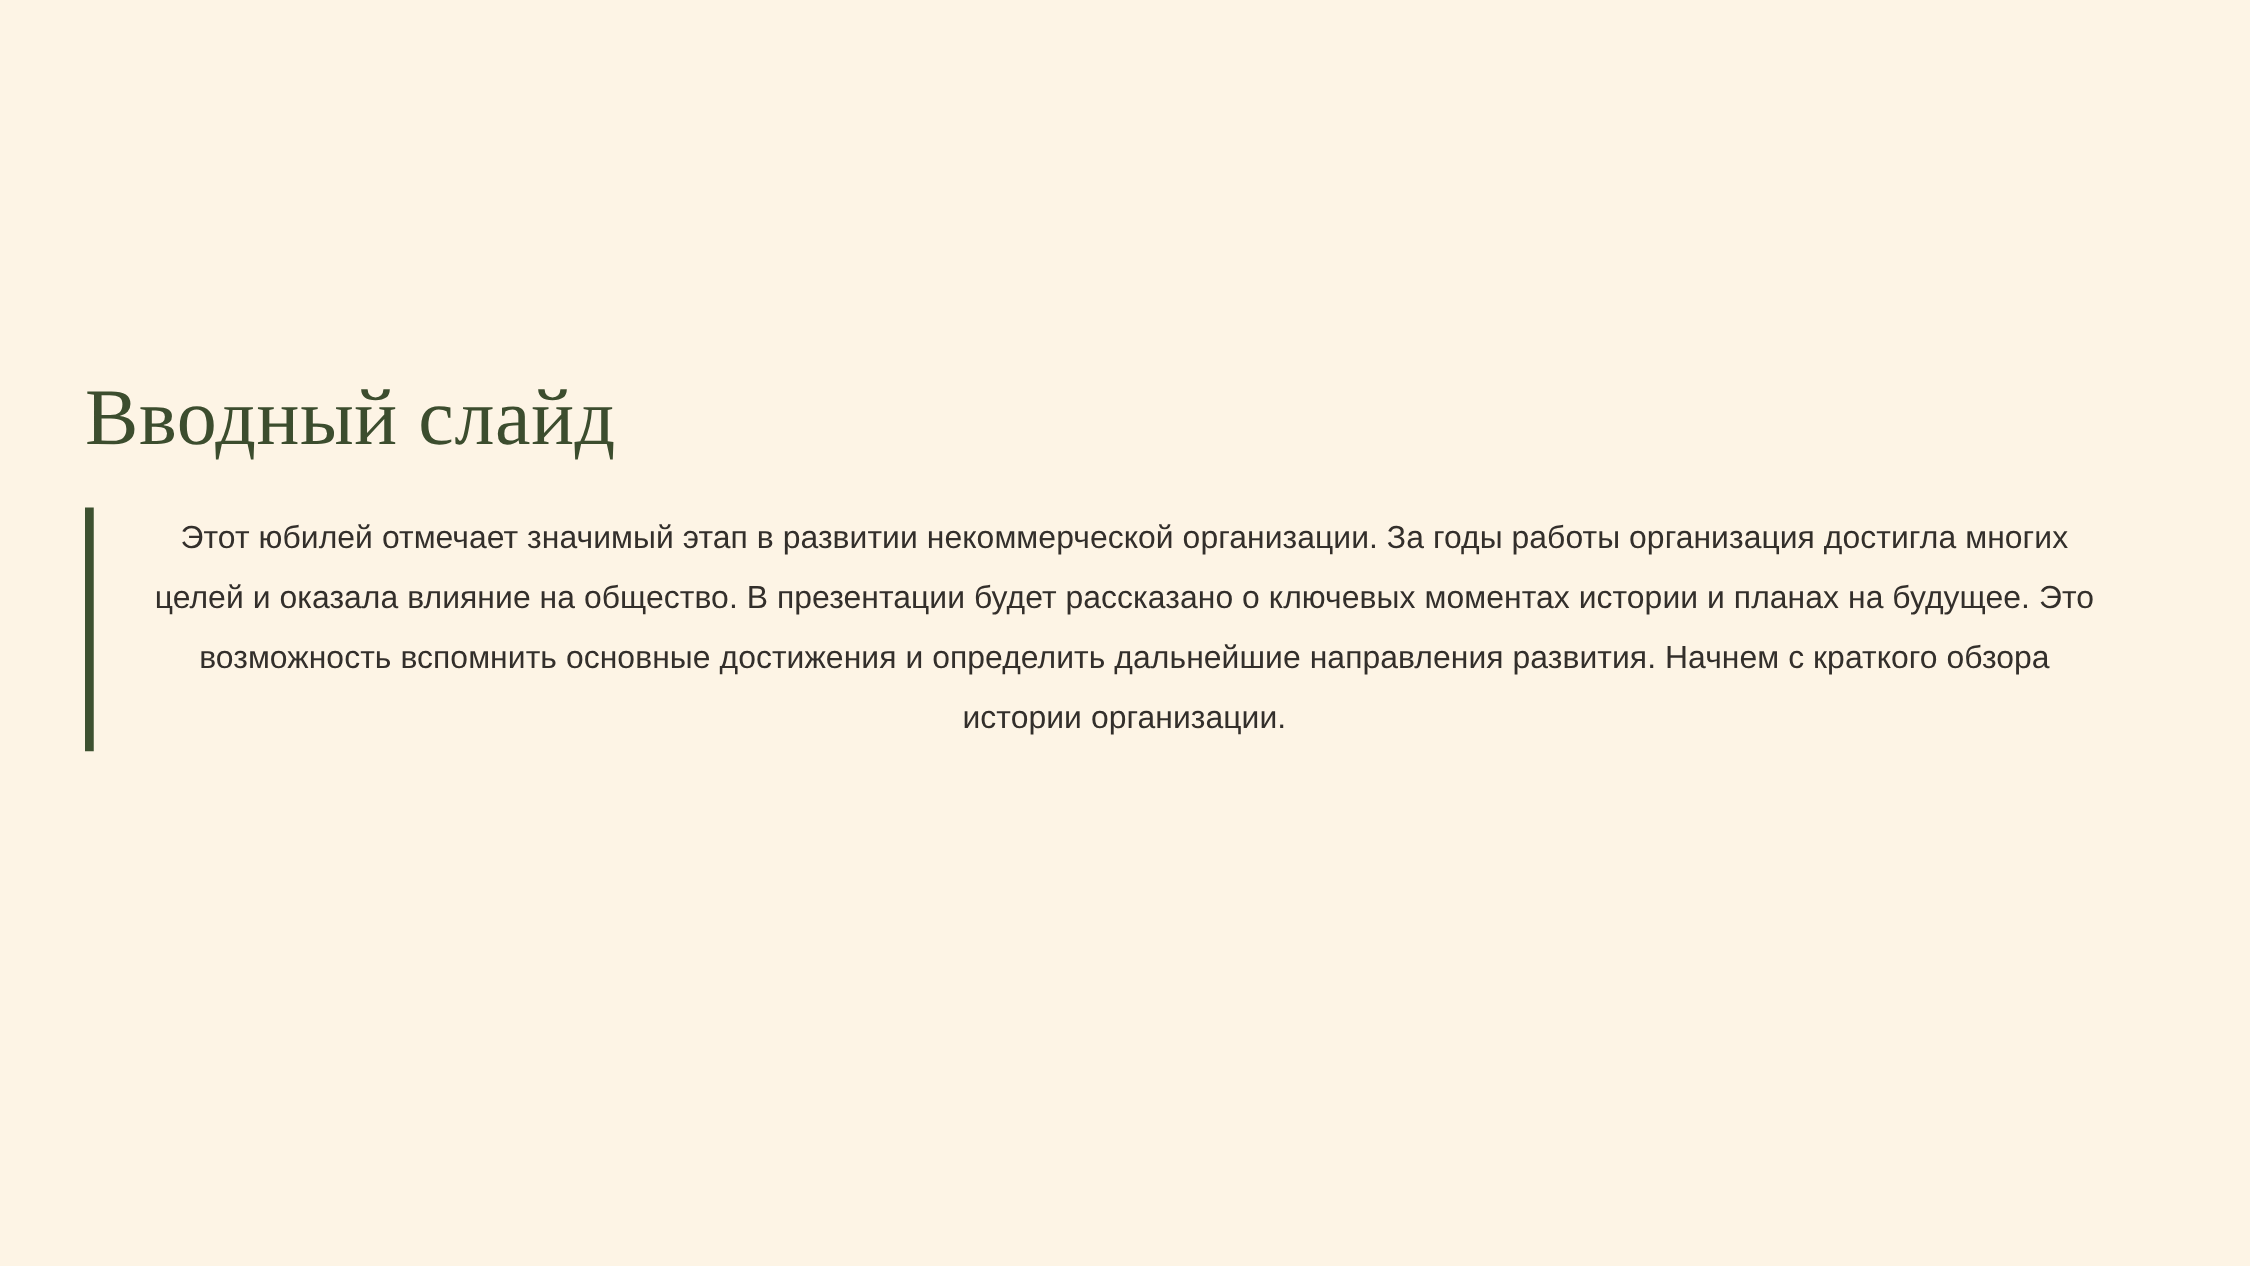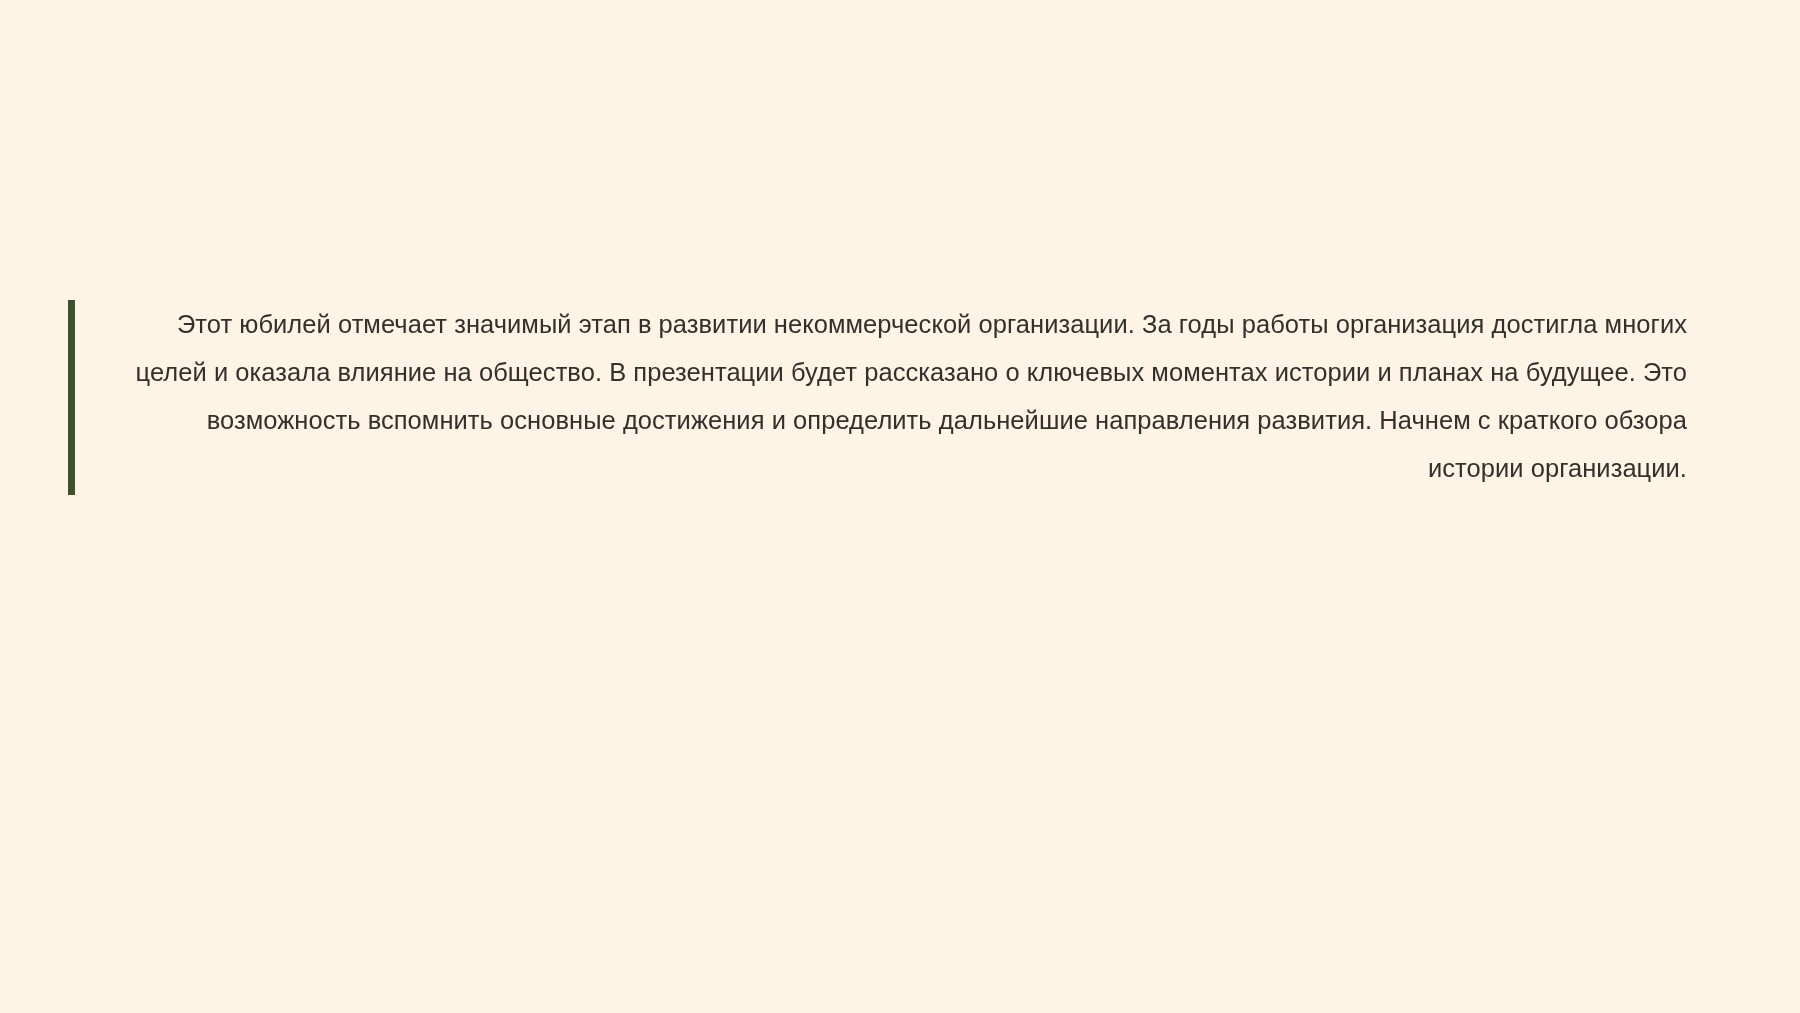--- a/index.html
+++ b/index.html
@@ -68,31 +68,32 @@
 
   .body-text {
     margin: 0;
     padding: 0;
     font-family: "Liberation Sans", "DejaVu Sans", sans-serif;
     font-size: 25.5px;
     line-height: 1.88;
     font-weight: 400;
     color: #332F2B;
     letter-spacing: 0.05px;
-    text-align: right;
+    text-align: center;
     max-width: 1575px;
   }
 </style>
 </head>
 <body>
 
 <div class="slide">
 
   <div class="slide-content">
 
+    <h1 class="slide-title">Вводный слайд</h1>
 
     <div class="body-block">
 
       <div class="accent-bar"></div>
 
       <div class="body-text-wrap">
         <p class="body-text">Этот юбилей отмечает значимый этап в развитии некоммерческой организации. За годы работы организация достигла многих целей и оказала влияние на общество. В презентации будет рассказано о ключевых моментах истории и планах на будущее. Это возможность вспомнить основные достижения и определить дальнейшие направления развития. Начнем с краткого обзора истории организации.</p>
       </div>
 
     </div>

